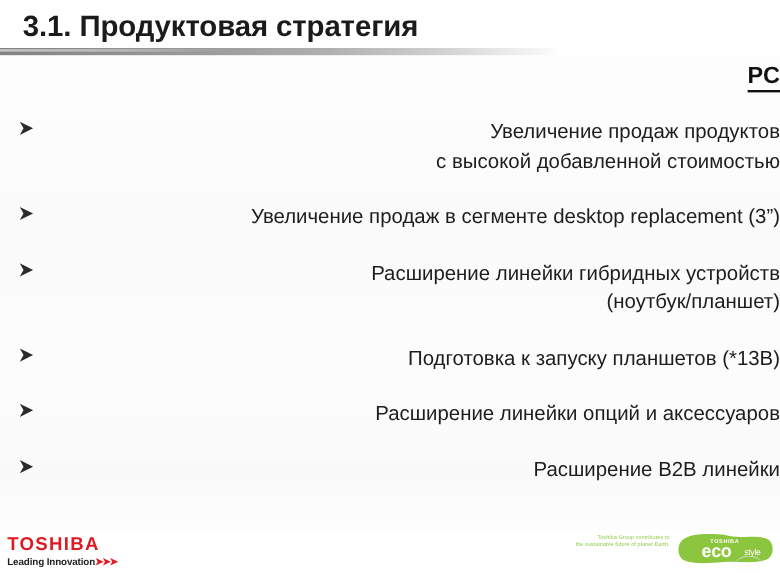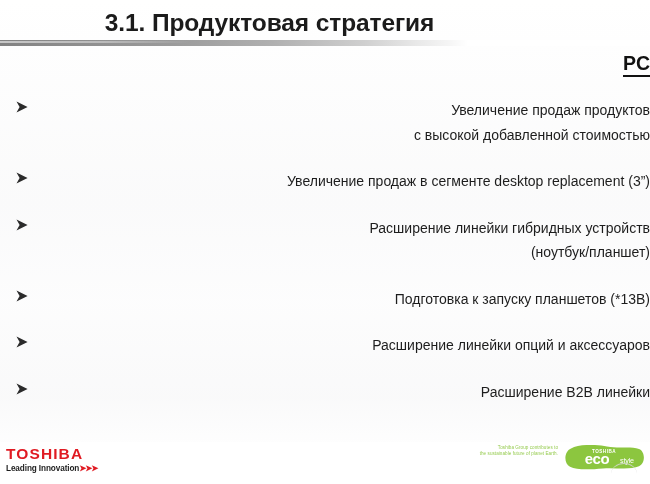--- a/index.html
+++ b/index.html
@@ -37,21 +37,20 @@
         rgba(252,252,252,0) 95%);
   }
 
   
   .title-block {
     position: absolute;
     left: 0;
     top: 0;
     width: 520px;
     z-index: 3;
-    text-align: center;
   }
   .slide-title {
     margin: 0;
     padding: 8px 0 0 19px;
     font-size: 24.5px;
     font-weight: bold;
     letter-spacing: -0.1px;
     line-height: 30px;
     color: #1b1b1b;
     white-space: nowrap;
@@ -110,21 +109,21 @@
     list-style: none;
     margin: 0;
     padding: 0;
     position: relative;
     top: 21px;
   }
   .bullet {
     position: relative;
     padding: 0 0 0 33px;
     margin: 0 0 22px 13px;
-    font-size: 14px;
+    font-size: 17px;
     line-height: 24.5px;
     color: #1d1d1d;
   }
   .bullet:last-child { margin-bottom: 0; }
 
   .bullet-marker {
     position: absolute;
     left: 1px;
     top: 0px;
     width: 22px;

